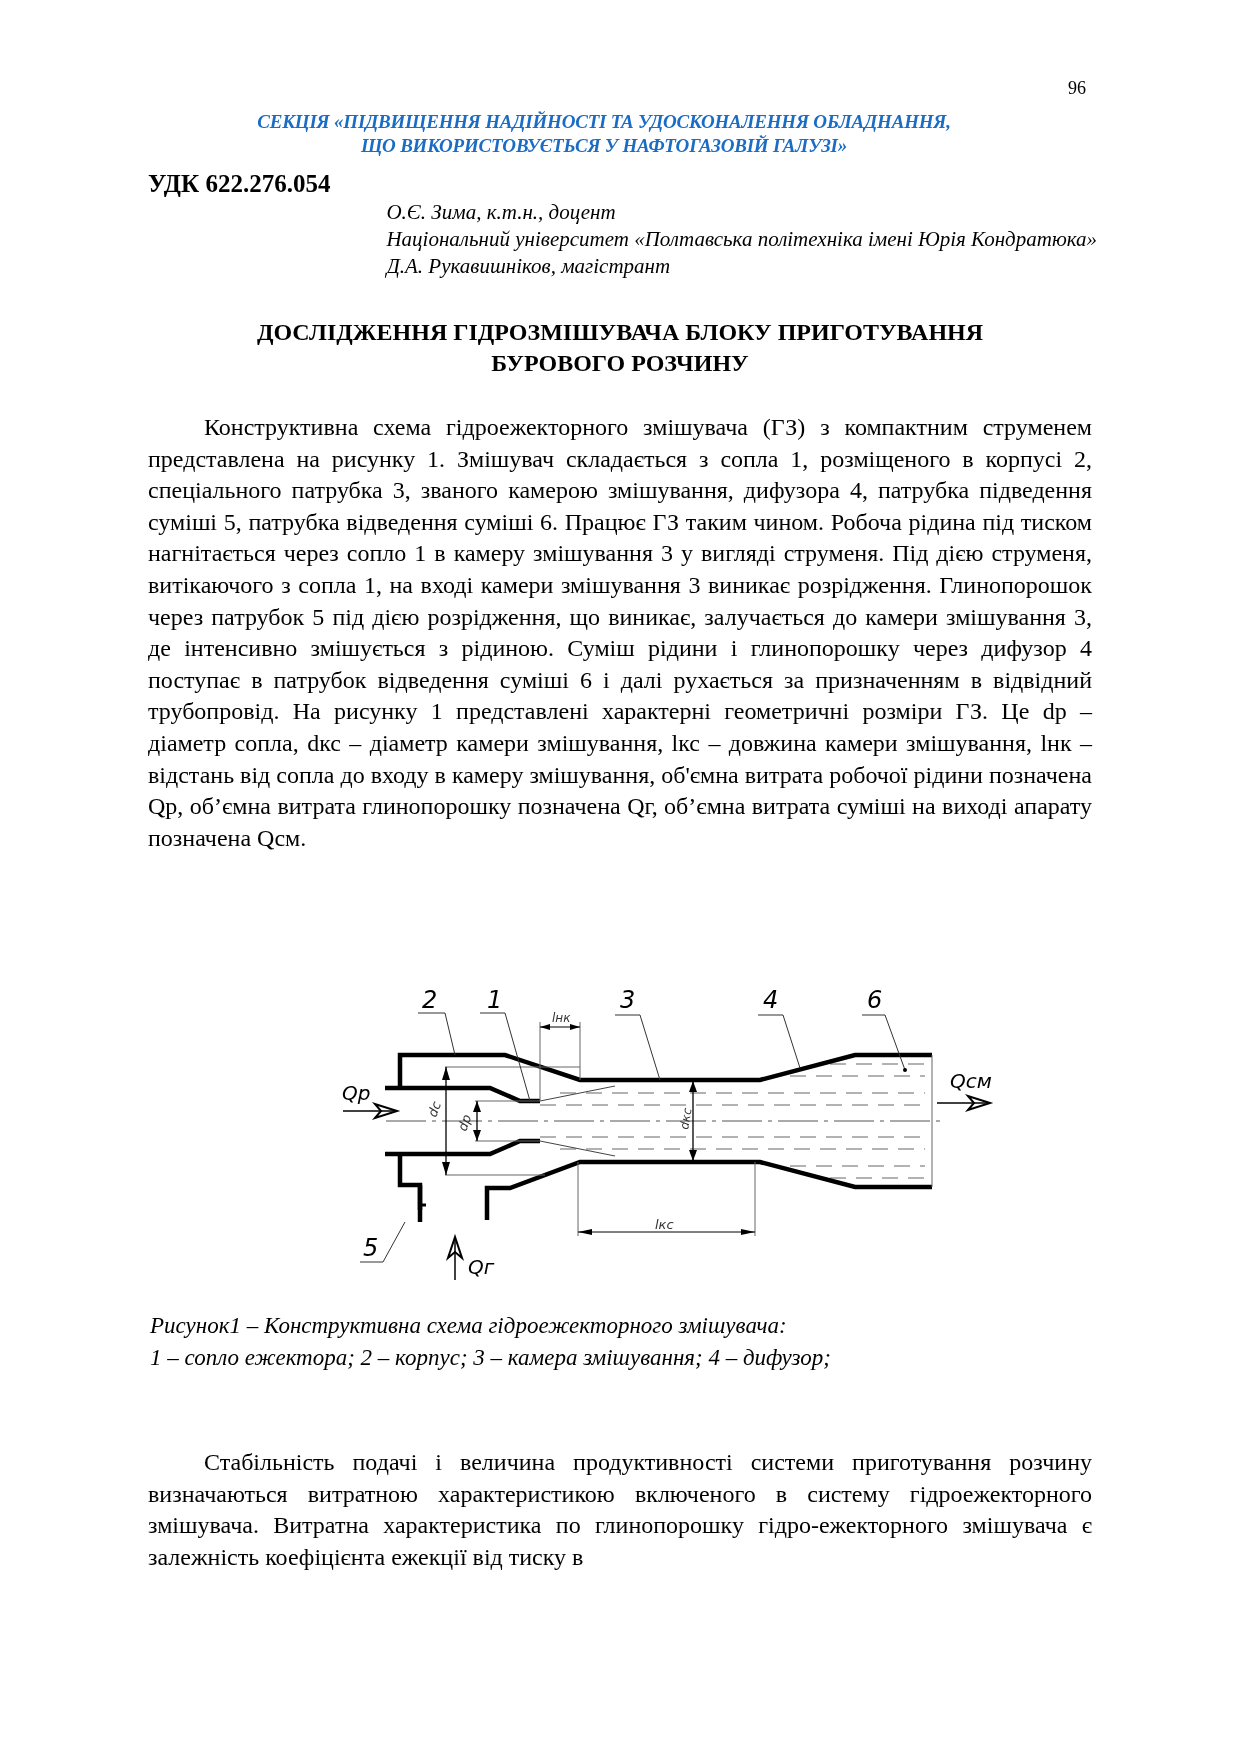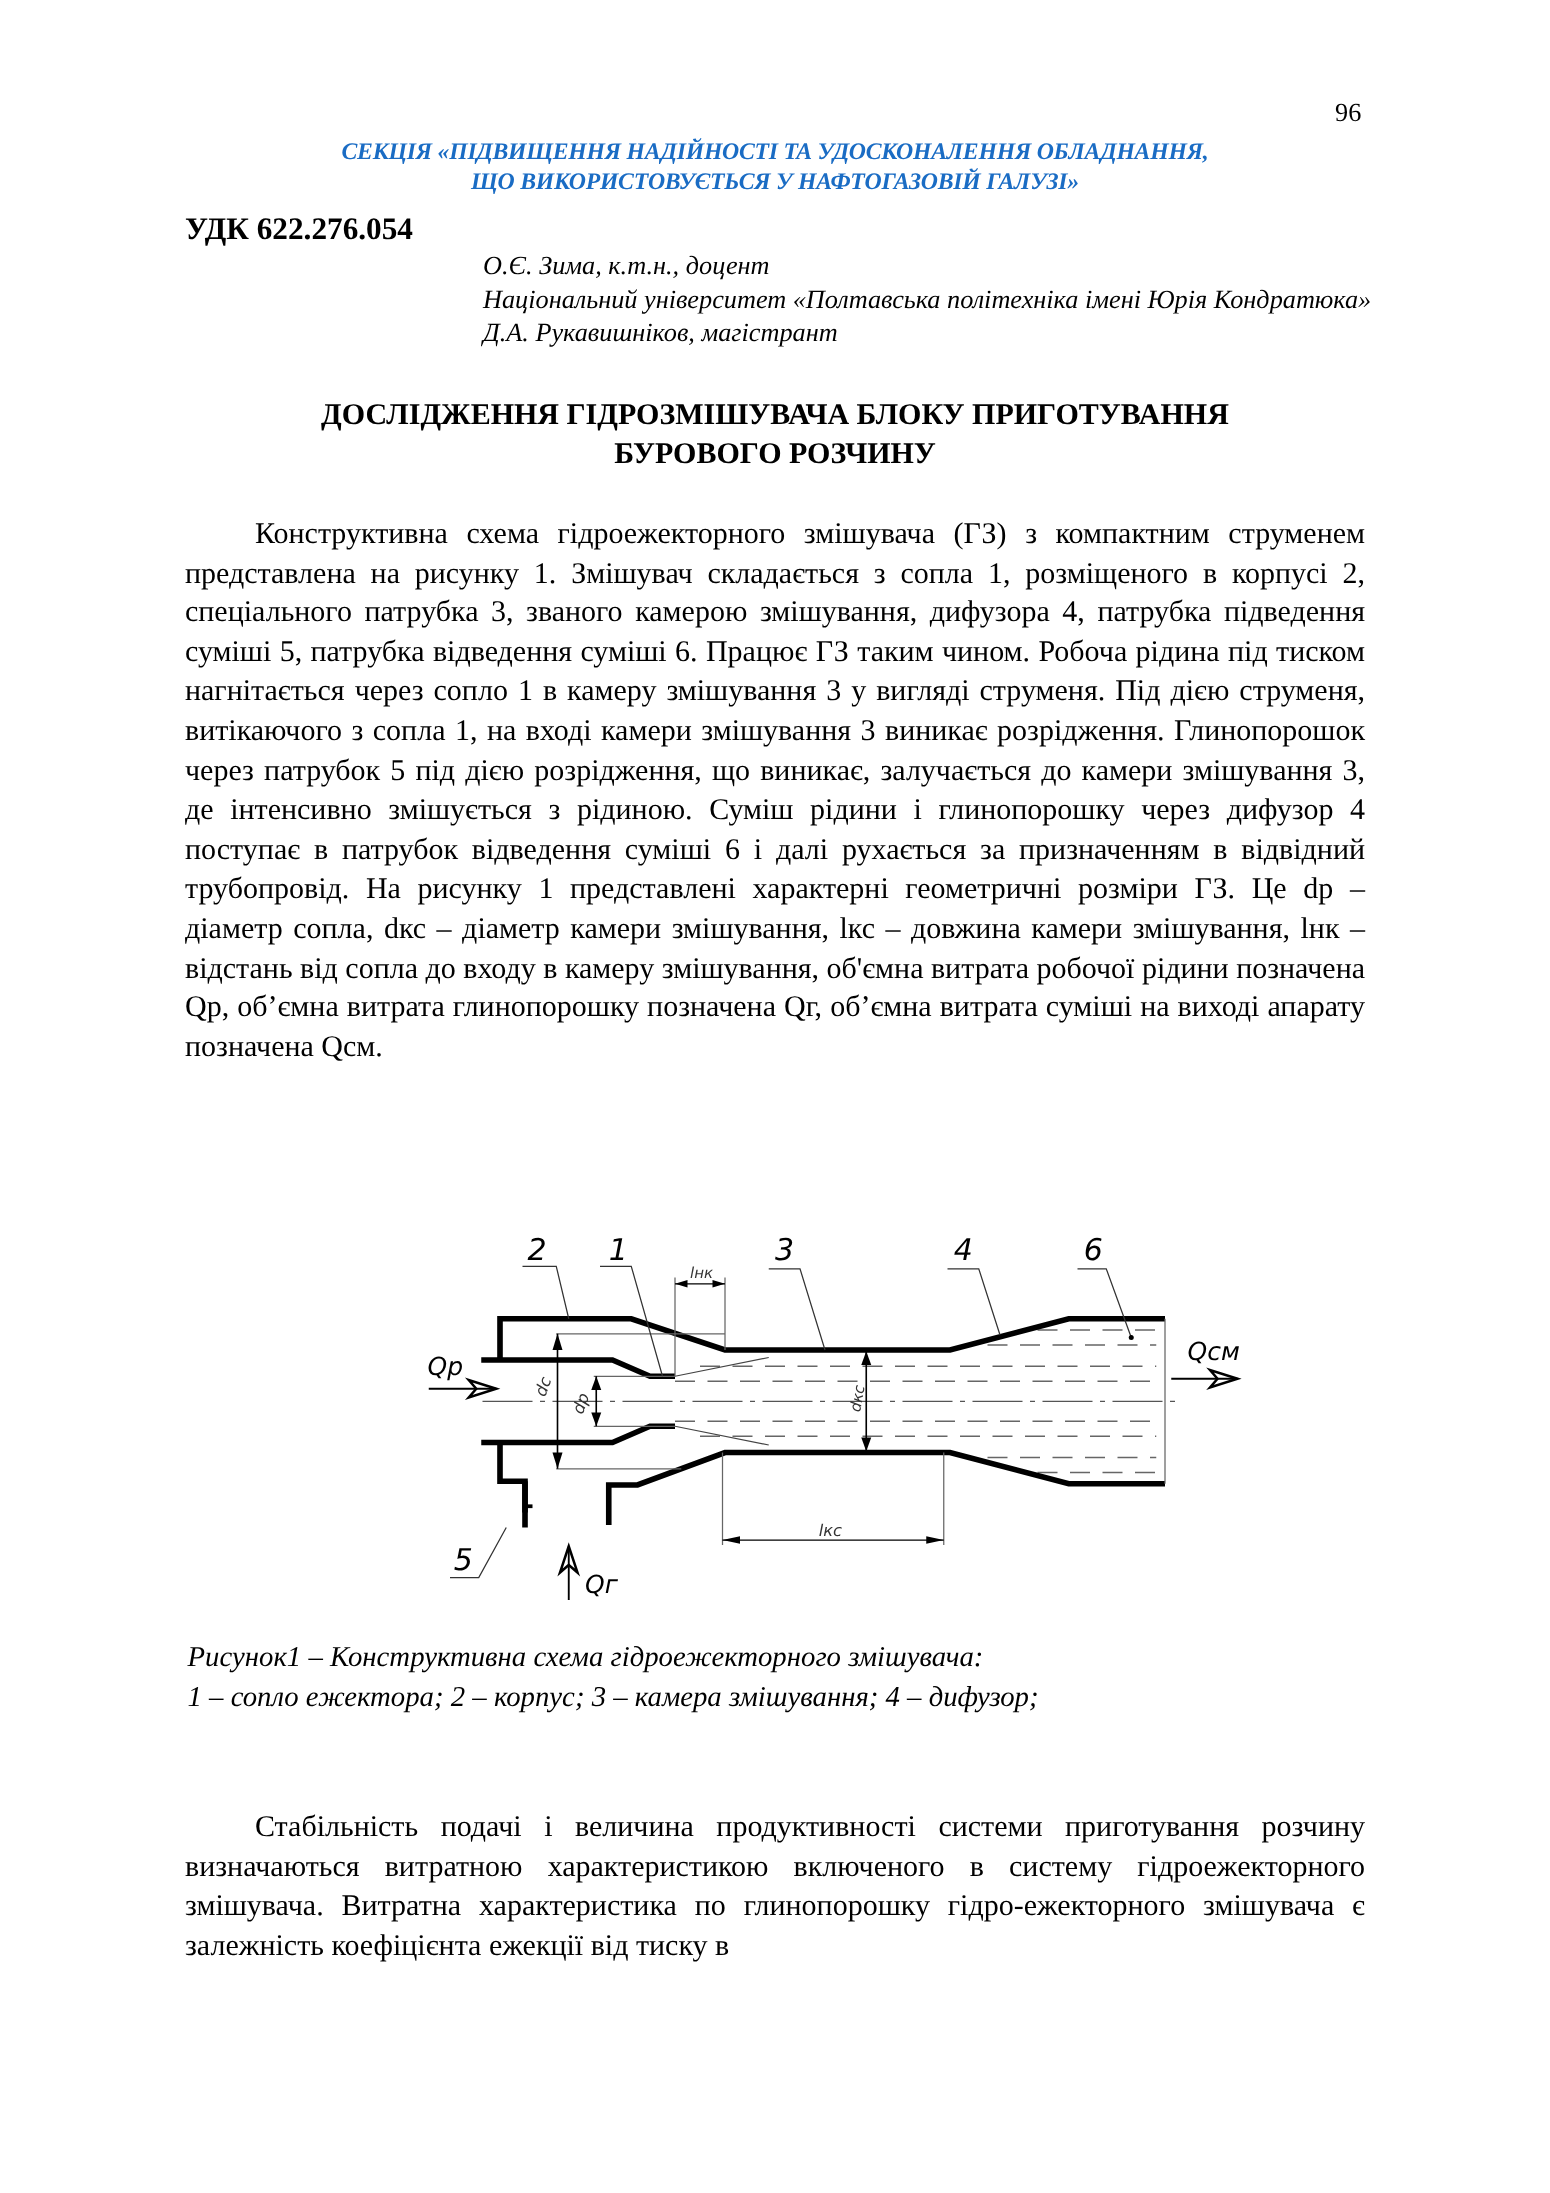--- a/index.html
+++ b/index.html
@@ -1,24 +1,24 @@
 <!DOCTYPE html>
 <html><head>
   <meta charset="utf-8">
   <style>
     html, body { margin: 0; padding: 0; background: #ffffff; }
     body {
       width: 1240px; height: 1754px; position: relative; overflow: hidden;
       font-family: "Liberation Serif", "DejaVu Serif", serif; color: #000;
     }
     .page-number {
-      position: absolute; top: 78px; left: 1068px; font-size: 21px;
+      position: absolute; top: 78px; left: 1068px; font-size: 18px;
     }
     .section-header {
-      position: absolute; top: 110px; left: 150px; width: 940px;
+      position: absolute; top: 110px; left: 134px; width: 940px;
       text-align: center; color: #1a6cc4; font-weight: bold; font-style: italic;
       font-size: 19px; line-height: 24px; letter-spacing: -0.2px;
     }
     .udc {
       position: absolute; top: 170px; left: 148px; font-weight: bold; font-size: 25px;
     }
     .authors {
       position: absolute; top: 199px; right: 143px; text-align: left;
       font-style: italic; font-size: 21px; line-height: 27px;
     }

